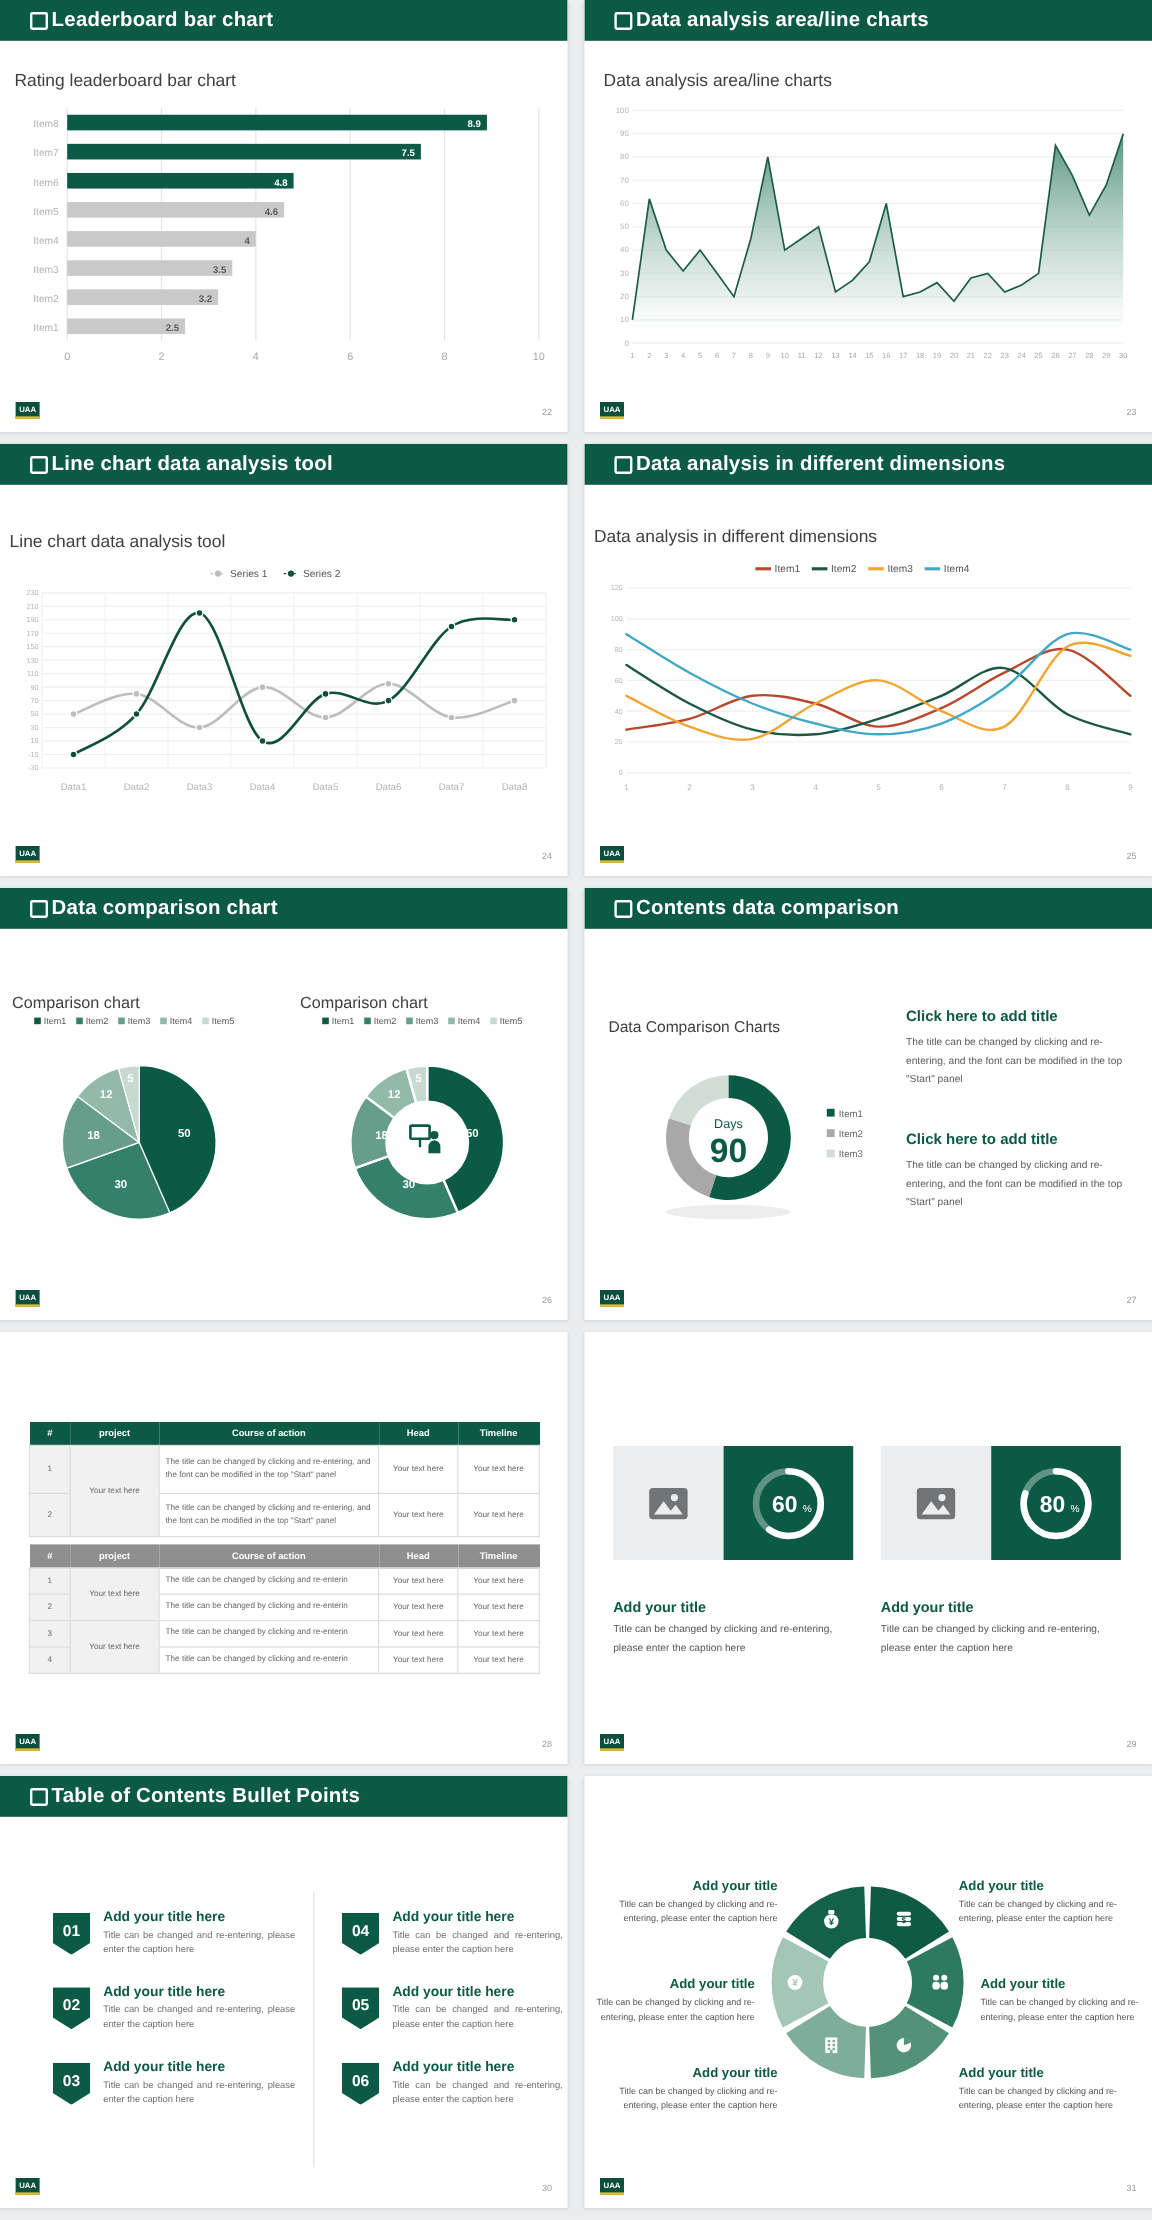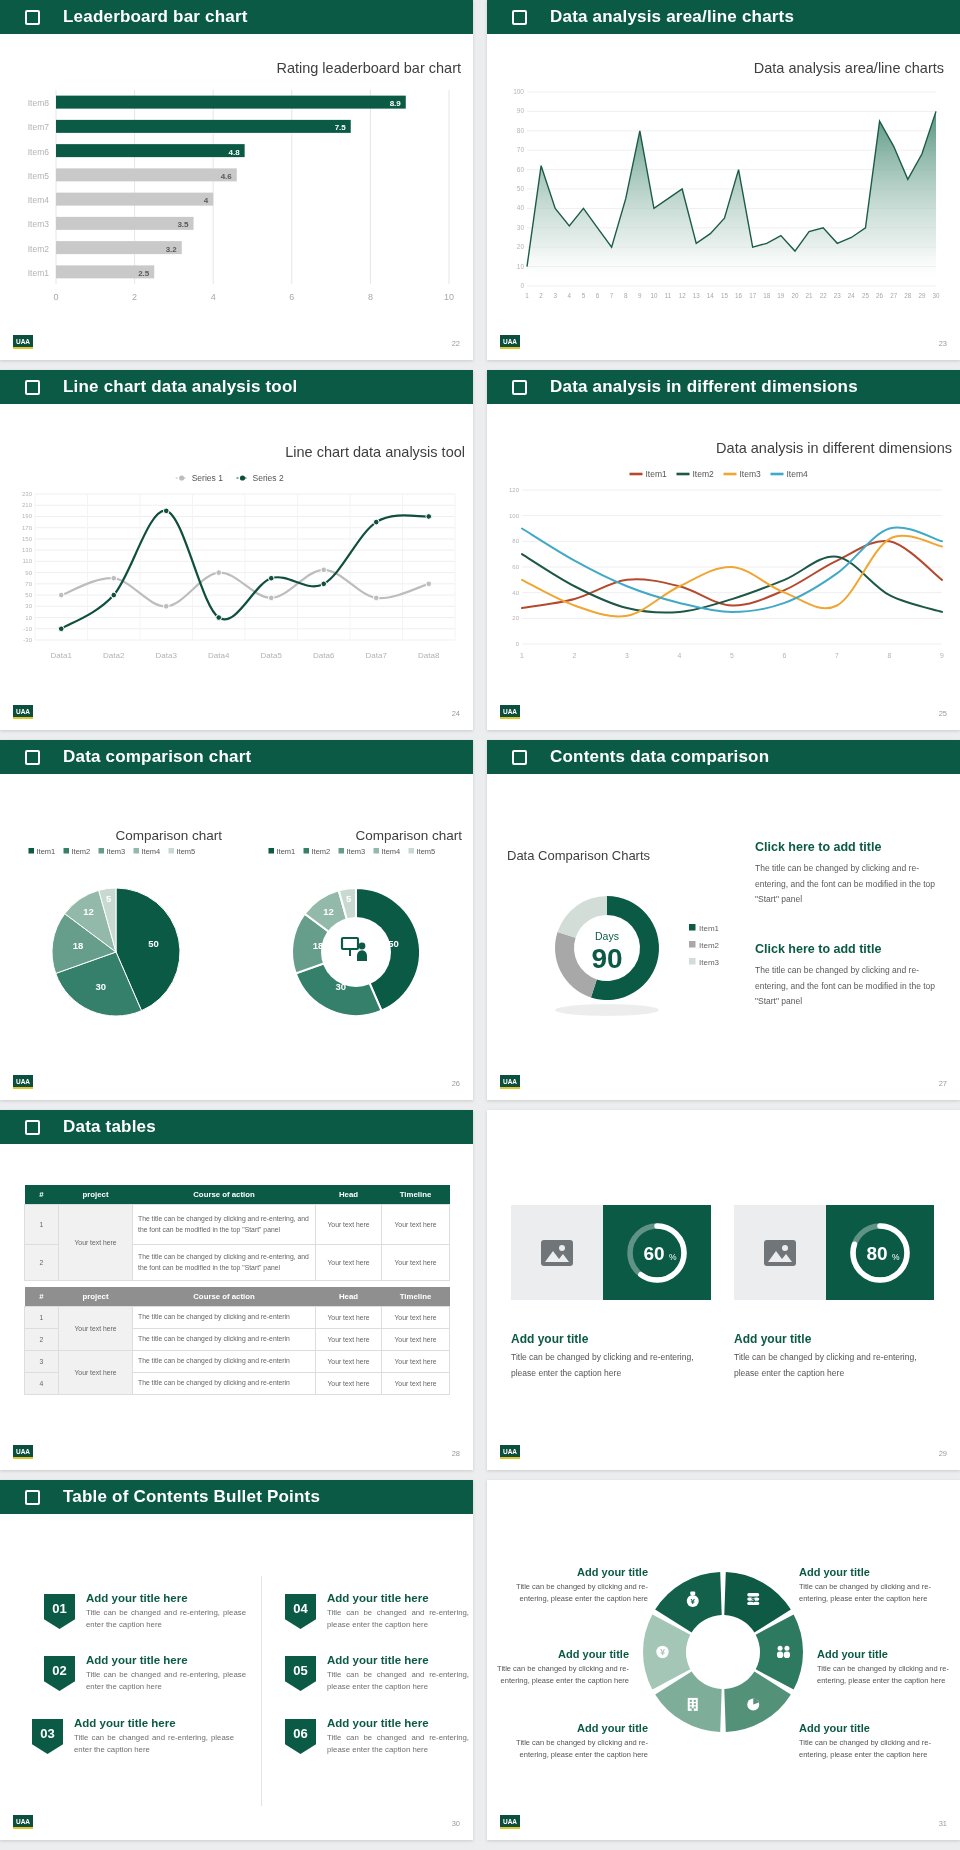--- a/index.html
+++ b/index.html
@@ -1,23 +1,23 @@
 <!DOCTYPE html>
 <html><head>
 <meta charset="utf-8">
 <style>
   html,body{margin:0;padding:0}
   body{width:960px;height:1850px;background:#ecedee;font-family:"Liberation Sans",sans-serif}
   .page{display:grid;grid-template-columns:473px 473px;grid-template-rows:repeat(5,360px);gap:10px 14px}
   .slide{position:relative;background:#fff;box-shadow:0 1px 3px rgba(0,0,0,.15);overflow:hidden}
-  .tbar{position:absolute;top:0;left:0;right:0;height:34px;background:#0b5a45;color:#fff;display:flex;align-items:center;padding-left:25px;gap:23px;box-sizing:border-box}
+  .tbar{position:absolute;top:0;left:0;right:0;height:34px;background:#0b5a45;color:#fff;display:flex;align-items:center;padding-left:25px;gap:3px;box-sizing:border-box}
   .sq{width:11px;height:11px;border:2.5px solid #fff;border-radius:2px;flex:none}
   .tbar-t{font-size:17px;font-weight:bold;letter-spacing:.2px;white-space:nowrap}
   .abs{position:absolute}
-  .ctitle{position:absolute;text-align:right;font-size:14.5px;color:#3f3f3f}
+  .ctitle{position:absolute;text-align:left;font-size:14.5px;color:#3f3f3f}
   .logo{position:absolute;left:13px;bottom:11px;width:20px;height:12px;background:#0d4f3e;border-bottom:2.5px solid #e7c428;color:#fff;font-size:6.5px;font-weight:bold;display:flex;align-items:center;justify-content:center}
   .pnum{position:absolute;right:13px;bottom:12px;font-size:7.5px;color:#9a9a9a}
   svg text{font-family:"Liberation Sans",sans-serif}
   
   .chart-label{position:absolute;font-size:13px;color:#3f3f3f;text-align:left}
   .blk-title{position:absolute;font-size:12.5px;font-weight:bold;color:#0b5a45}
   .blk-body{position:absolute;font-size:8.5px;color:#5a5a5a;line-height:1.85}
   
   .dt{position:absolute;left:24px;width:425px;border-collapse:collapse;table-layout:fixed}
   .dt th{font-size:7.8px;font-weight:bold;color:#fff;padding:5px 2px;border:none}
@@ -384,24 +384,20 @@
       </svg>
     <div class="blk-title" style="left:268px;top:100px;width:200px">Click here to add title</div>
     <div class="blk-body" style="left:268px;top:121px;width:192px">The title can be changed by clicking and re-entering, and the font can be modified in the top "Start" panel</div>
     <div class="blk-title" style="left:268px;top:202px;width:200px">Click here to add title</div>
     <div class="blk-body" style="left:268px;top:223px;width:192px">The title can be changed by clicking and re-entering, and the font can be modified in the top "Start" panel</div>
     <span class="logo">UAA</span>
     <span class="pnum">27</span>
   </section>
 
   <section class="slide">
-    <header class="tbar">
-      <span class="sq"></span>
-      <span class="tbar-t">Data tables</span>
-    </header>
     <table class="dt t-green" style="top:75px">
       <colgroup>
           <col style="width:34px">
           <col style="width:74px">
           <col style="width:183px">
           <col style="width:66px">
           <col style="width:68px">
         </colgroup>
       <thead>
           <tr>
@@ -528,21 +524,21 @@
           <div class="toc-cap">Title can be changed and re-entering, please enter the caption here</div>
         </div>
     </div>
     <div class="toc-item" style="left:44px;top:174px">
       <div class="badge">02</div>
       <div class="toc-txt" style="width:160px">
           <div class="toc-title">Add your title here</div>
           <div class="toc-cap">Title can be changed and re-entering, please enter the caption here</div>
         </div>
     </div>
-    <div class="toc-item" style="left:32px;top:237px">
+    <div class="toc-item" style="left:44px;top:237px">
       <div class="badge">03</div>
       <div class="toc-txt" style="width:160px">
           <div class="toc-title">Add your title here</div>
           <div class="toc-cap">Title can be changed and re-entering, please enter the caption here</div>
         </div>
     </div>
     <div class="toc-item" style="left:285px;top:112px">
       <div class="badge">04</div>
       <div class="toc-txt" style="width:142px">
           <div class="toc-title">Add your title here</div>

